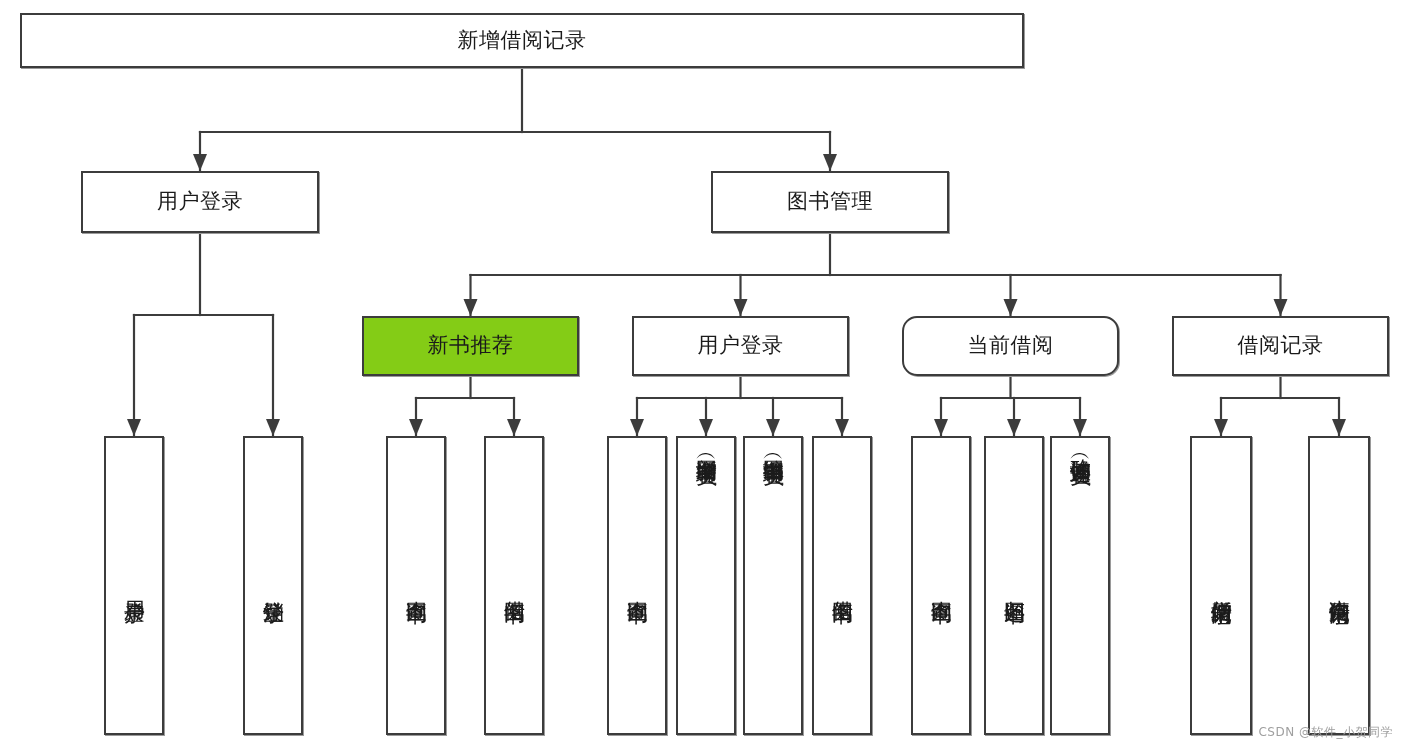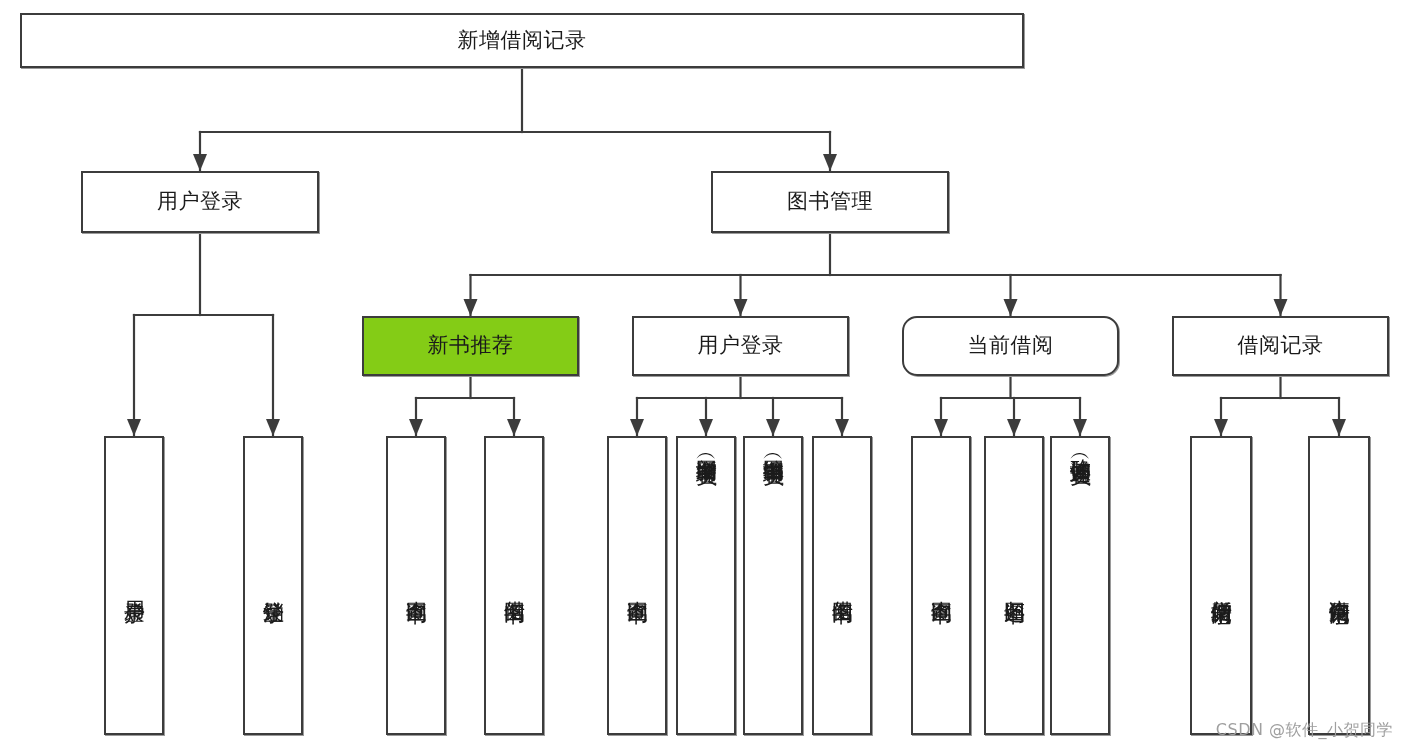--- a/index.html
+++ b/index.html
@@ -61,21 +61,21 @@
     left: 0;
     top: 0;
     width: 1405px;
     height: 747px;
     pointer-events: none;
   }
   #watermark {
     position: absolute;
     right: 12px;
     bottom: 6px;
-    font-size: 16px;
+    font-size: 12px;
     color: #9f9f9f;
     letter-spacing: 0.5px;
     white-space: nowrap;
     font-family: "DejaVu Sans", "Liberation Sans", sans-serif;
   }
 </style>
 </head>
 <body>
 
 <div id="diagram-root">

